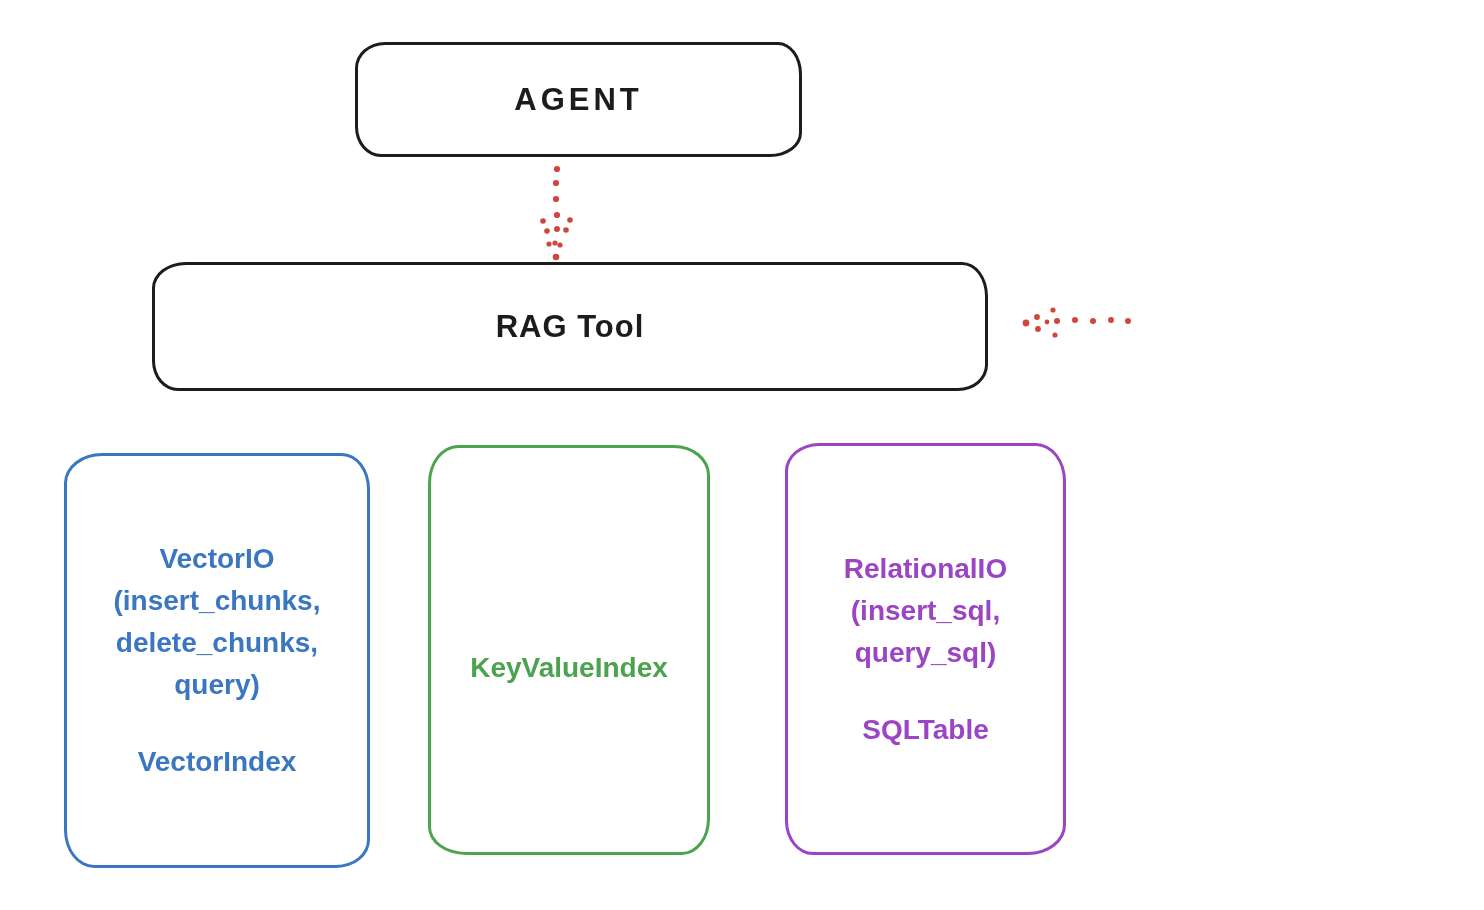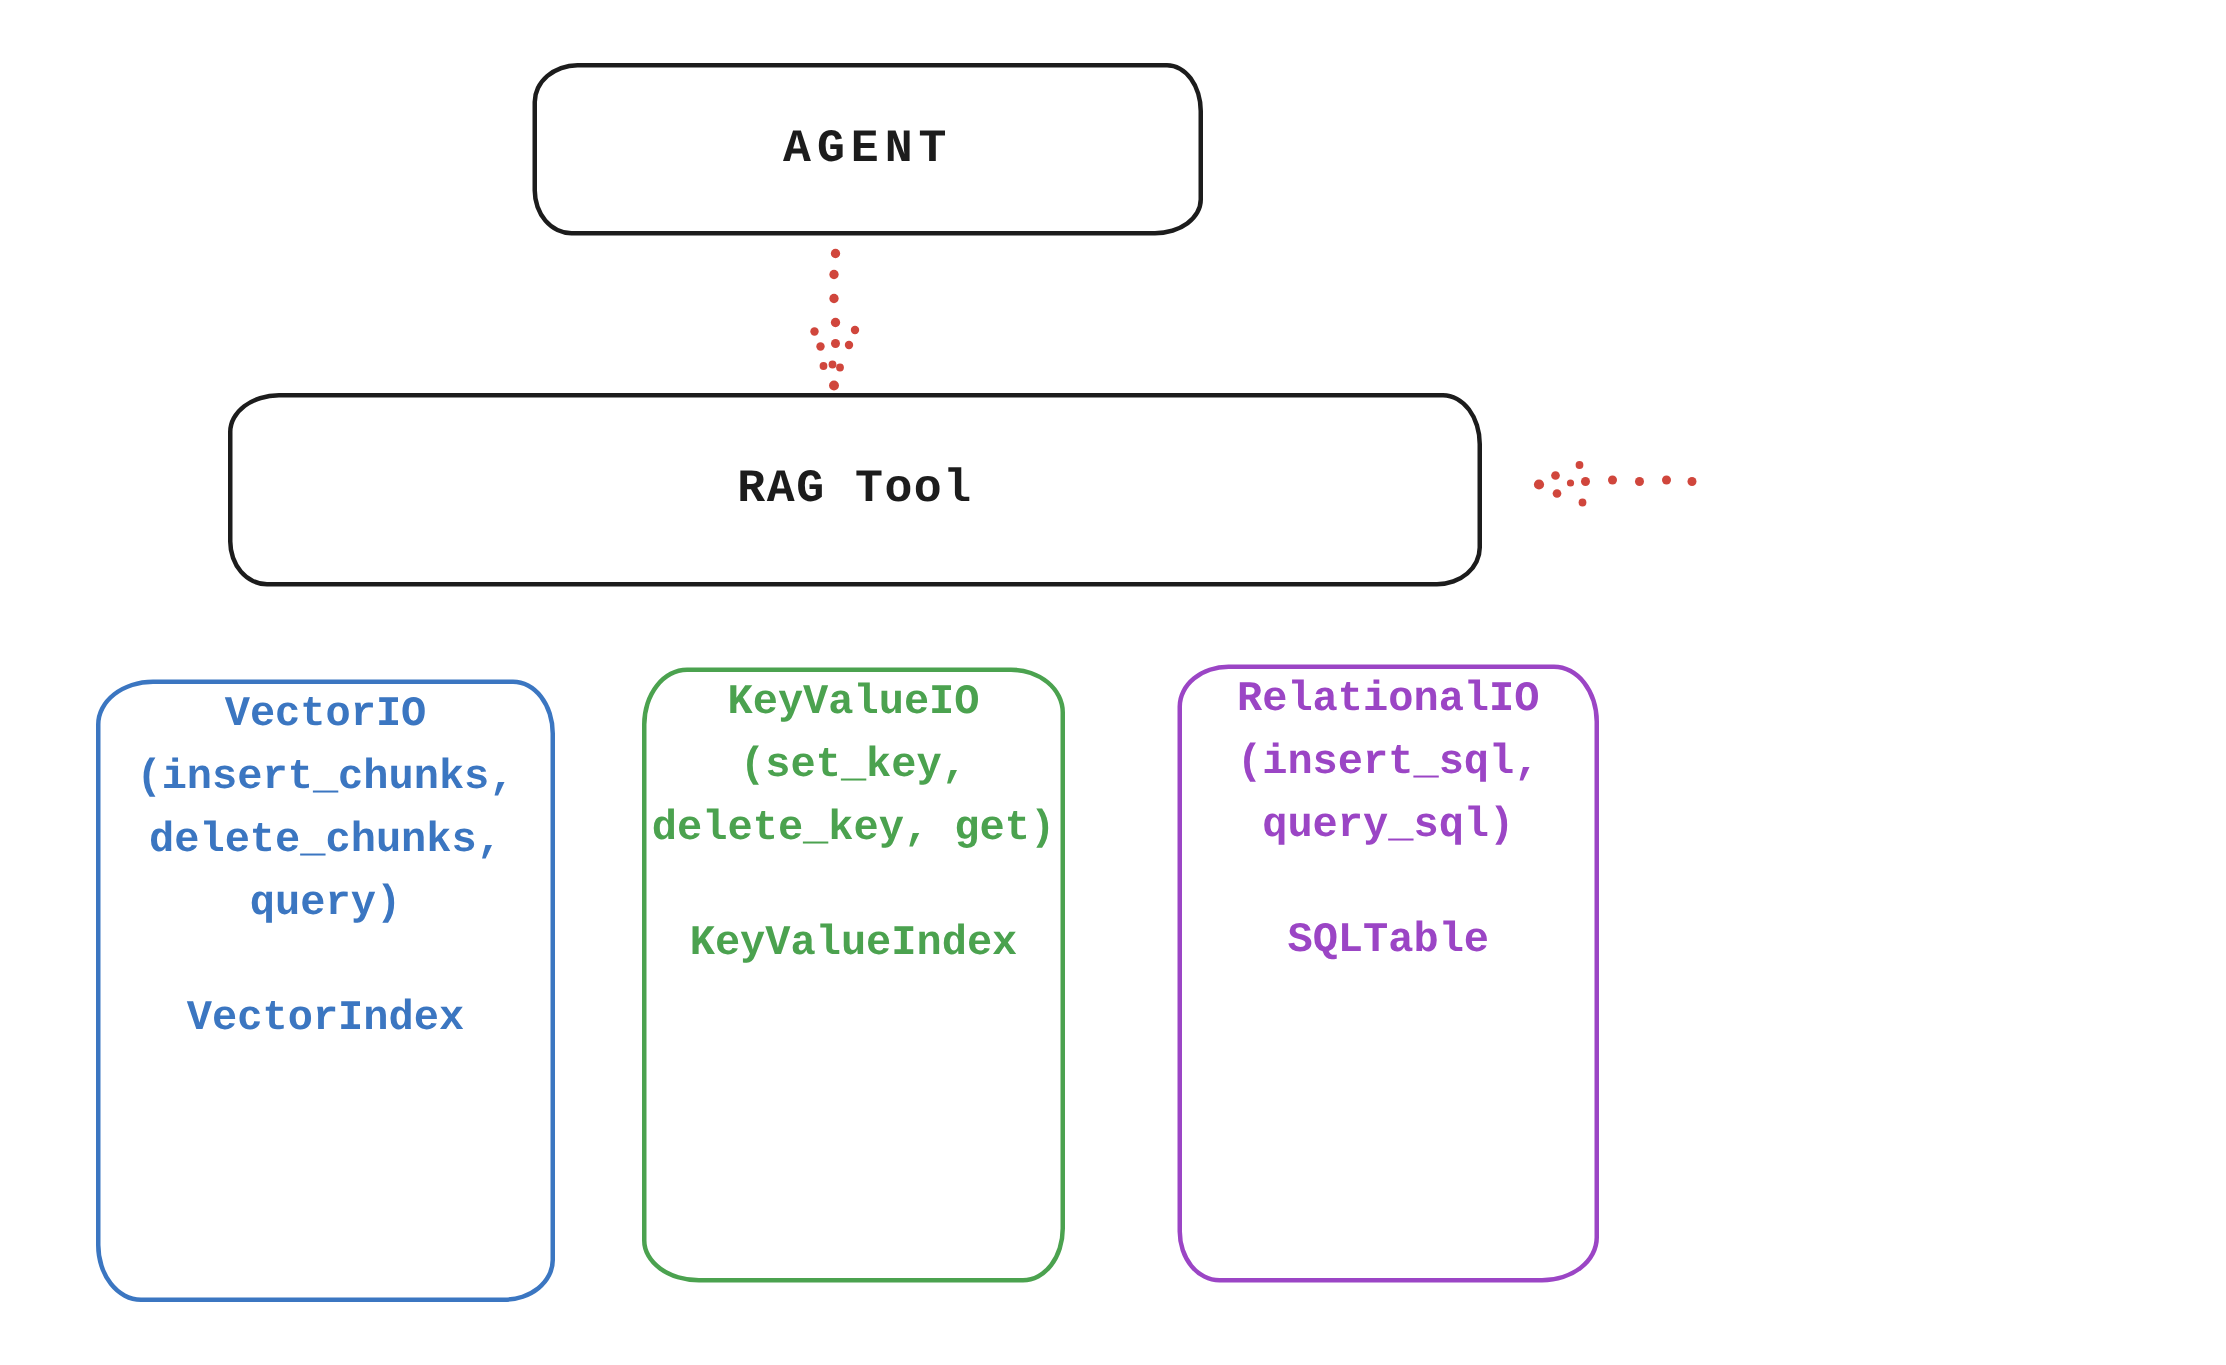--- a/index.html
+++ b/index.html
@@ -6,21 +6,21 @@
     margin: 0;
     padding: 0;
     background: #ffffff;
   }
   .canvas {
     position: relative;
     width: 1332px;
     height: 910px;
     background: #ffffff;
     overflow: hidden;
-    font-family: Liberation Mono, monospace;
+    font-family: Liberation Sans, sans-serif;
     color: #1c1c1c;
   }
 
   
   .node {
     position: absolute;
     box-sizing: border-box;
     background: #ffffff;
     border: 3.5px solid #1c1c1c;
     display: flex;
@@ -45,20 +45,21 @@
 
   
   .store {
     position: absolute;
     box-sizing: border-box;
     background: #ffffff;
     border: 3.5px solid;
     display: flex;
     flex-direction: column;
     align-items: center;
+    justify-content: center;
     text-align: center;
     font-weight: 700;
     font-size: 28px;
     line-height: 42px;
   }
   .store .methods { white-space: pre-line; }
   .store .footer  { margin-top: 35px; }
   .store-vector {
     left: 64px; top: 453px;
     width: 306px; height: 415px;
@@ -141,23 +142,20 @@
 
   <div class="store store-vector" style="color: rgb(59, 118, 193); border-color: rgb(59, 118, 193);">
     <div class="methods">VectorIO
 (insert_chunks,
 delete_chunks,
 query)</div>
     <div class="footer">VectorIndex</div>
   </div>
 
   <div class="store store-keyvalue" style="color: rgb(75, 162, 79); border-color: rgb(75, 162, 79);">
-    <div class="methods">KeyValueIO
-(set_key,
-delete_key, get)</div>
     <div class="footer">KeyValueIndex</div>
   </div>
 
   <div class="store store-relational" style="color: rgb(155, 69, 197); border-color: rgb(155, 69, 197);">
     <div class="methods">RelationalIO
 (insert_sql,
 query_sql)</div>
     <div class="footer">SQLTable</div>
   </div>
 

